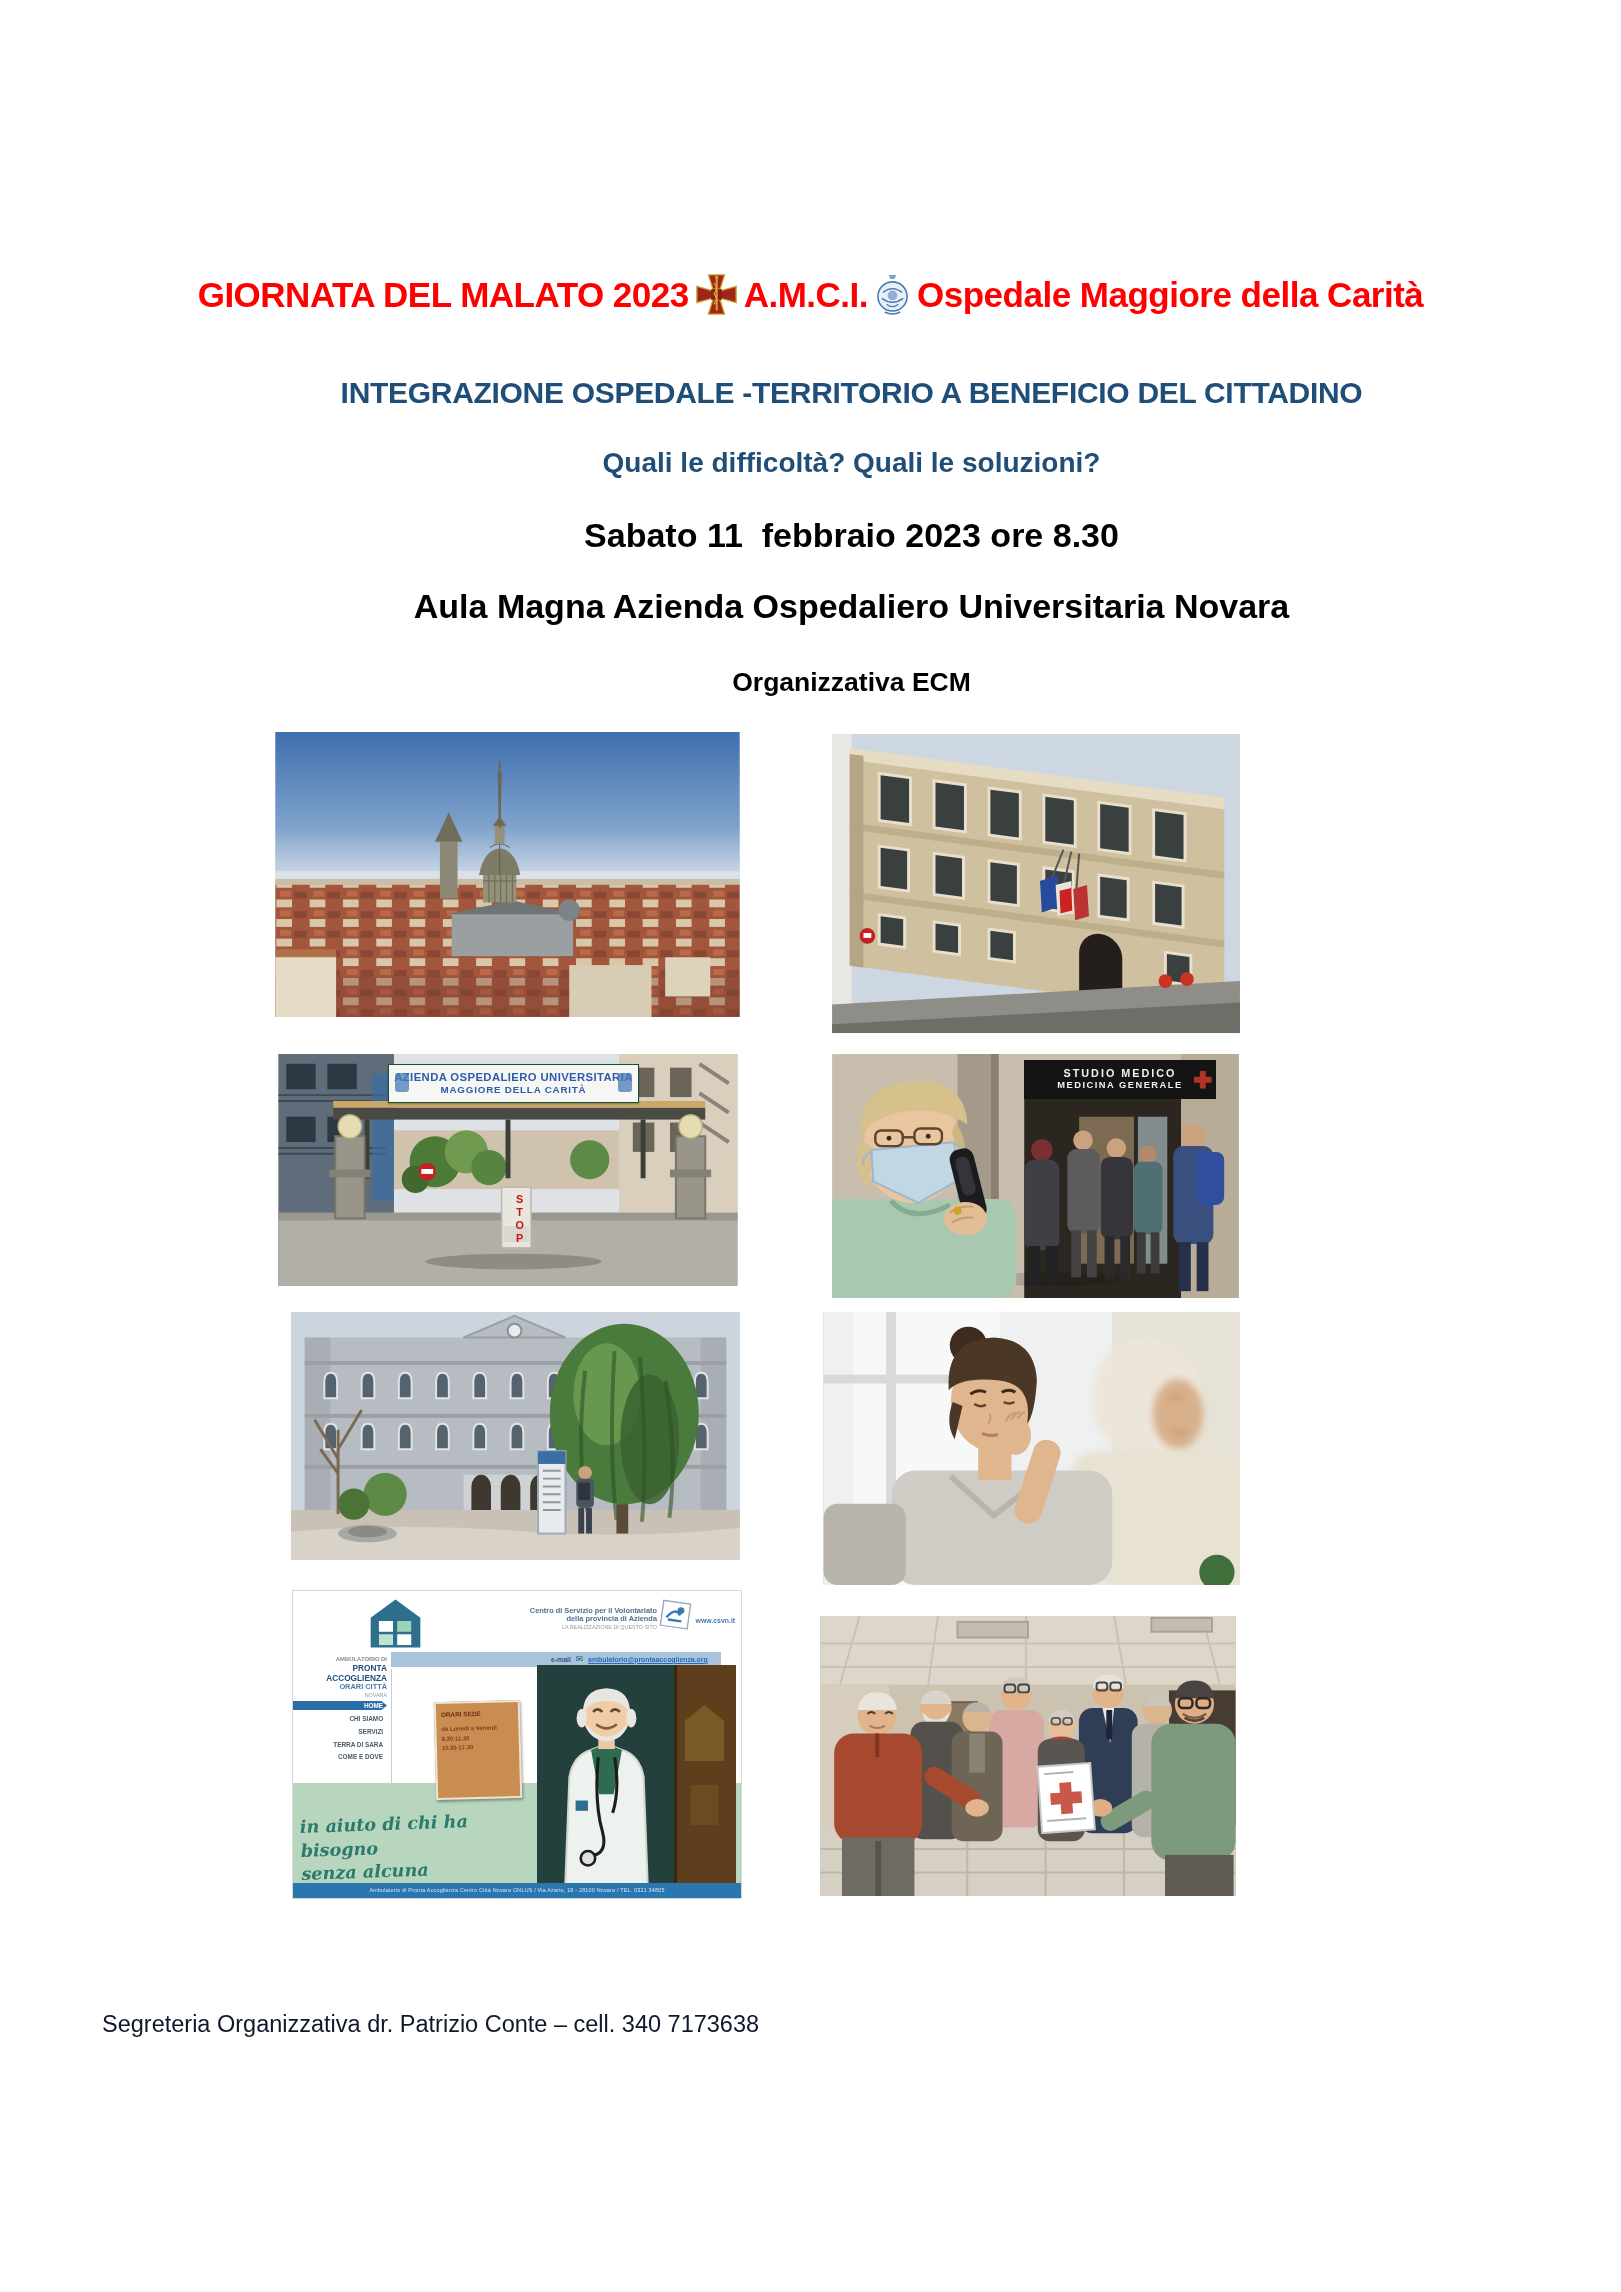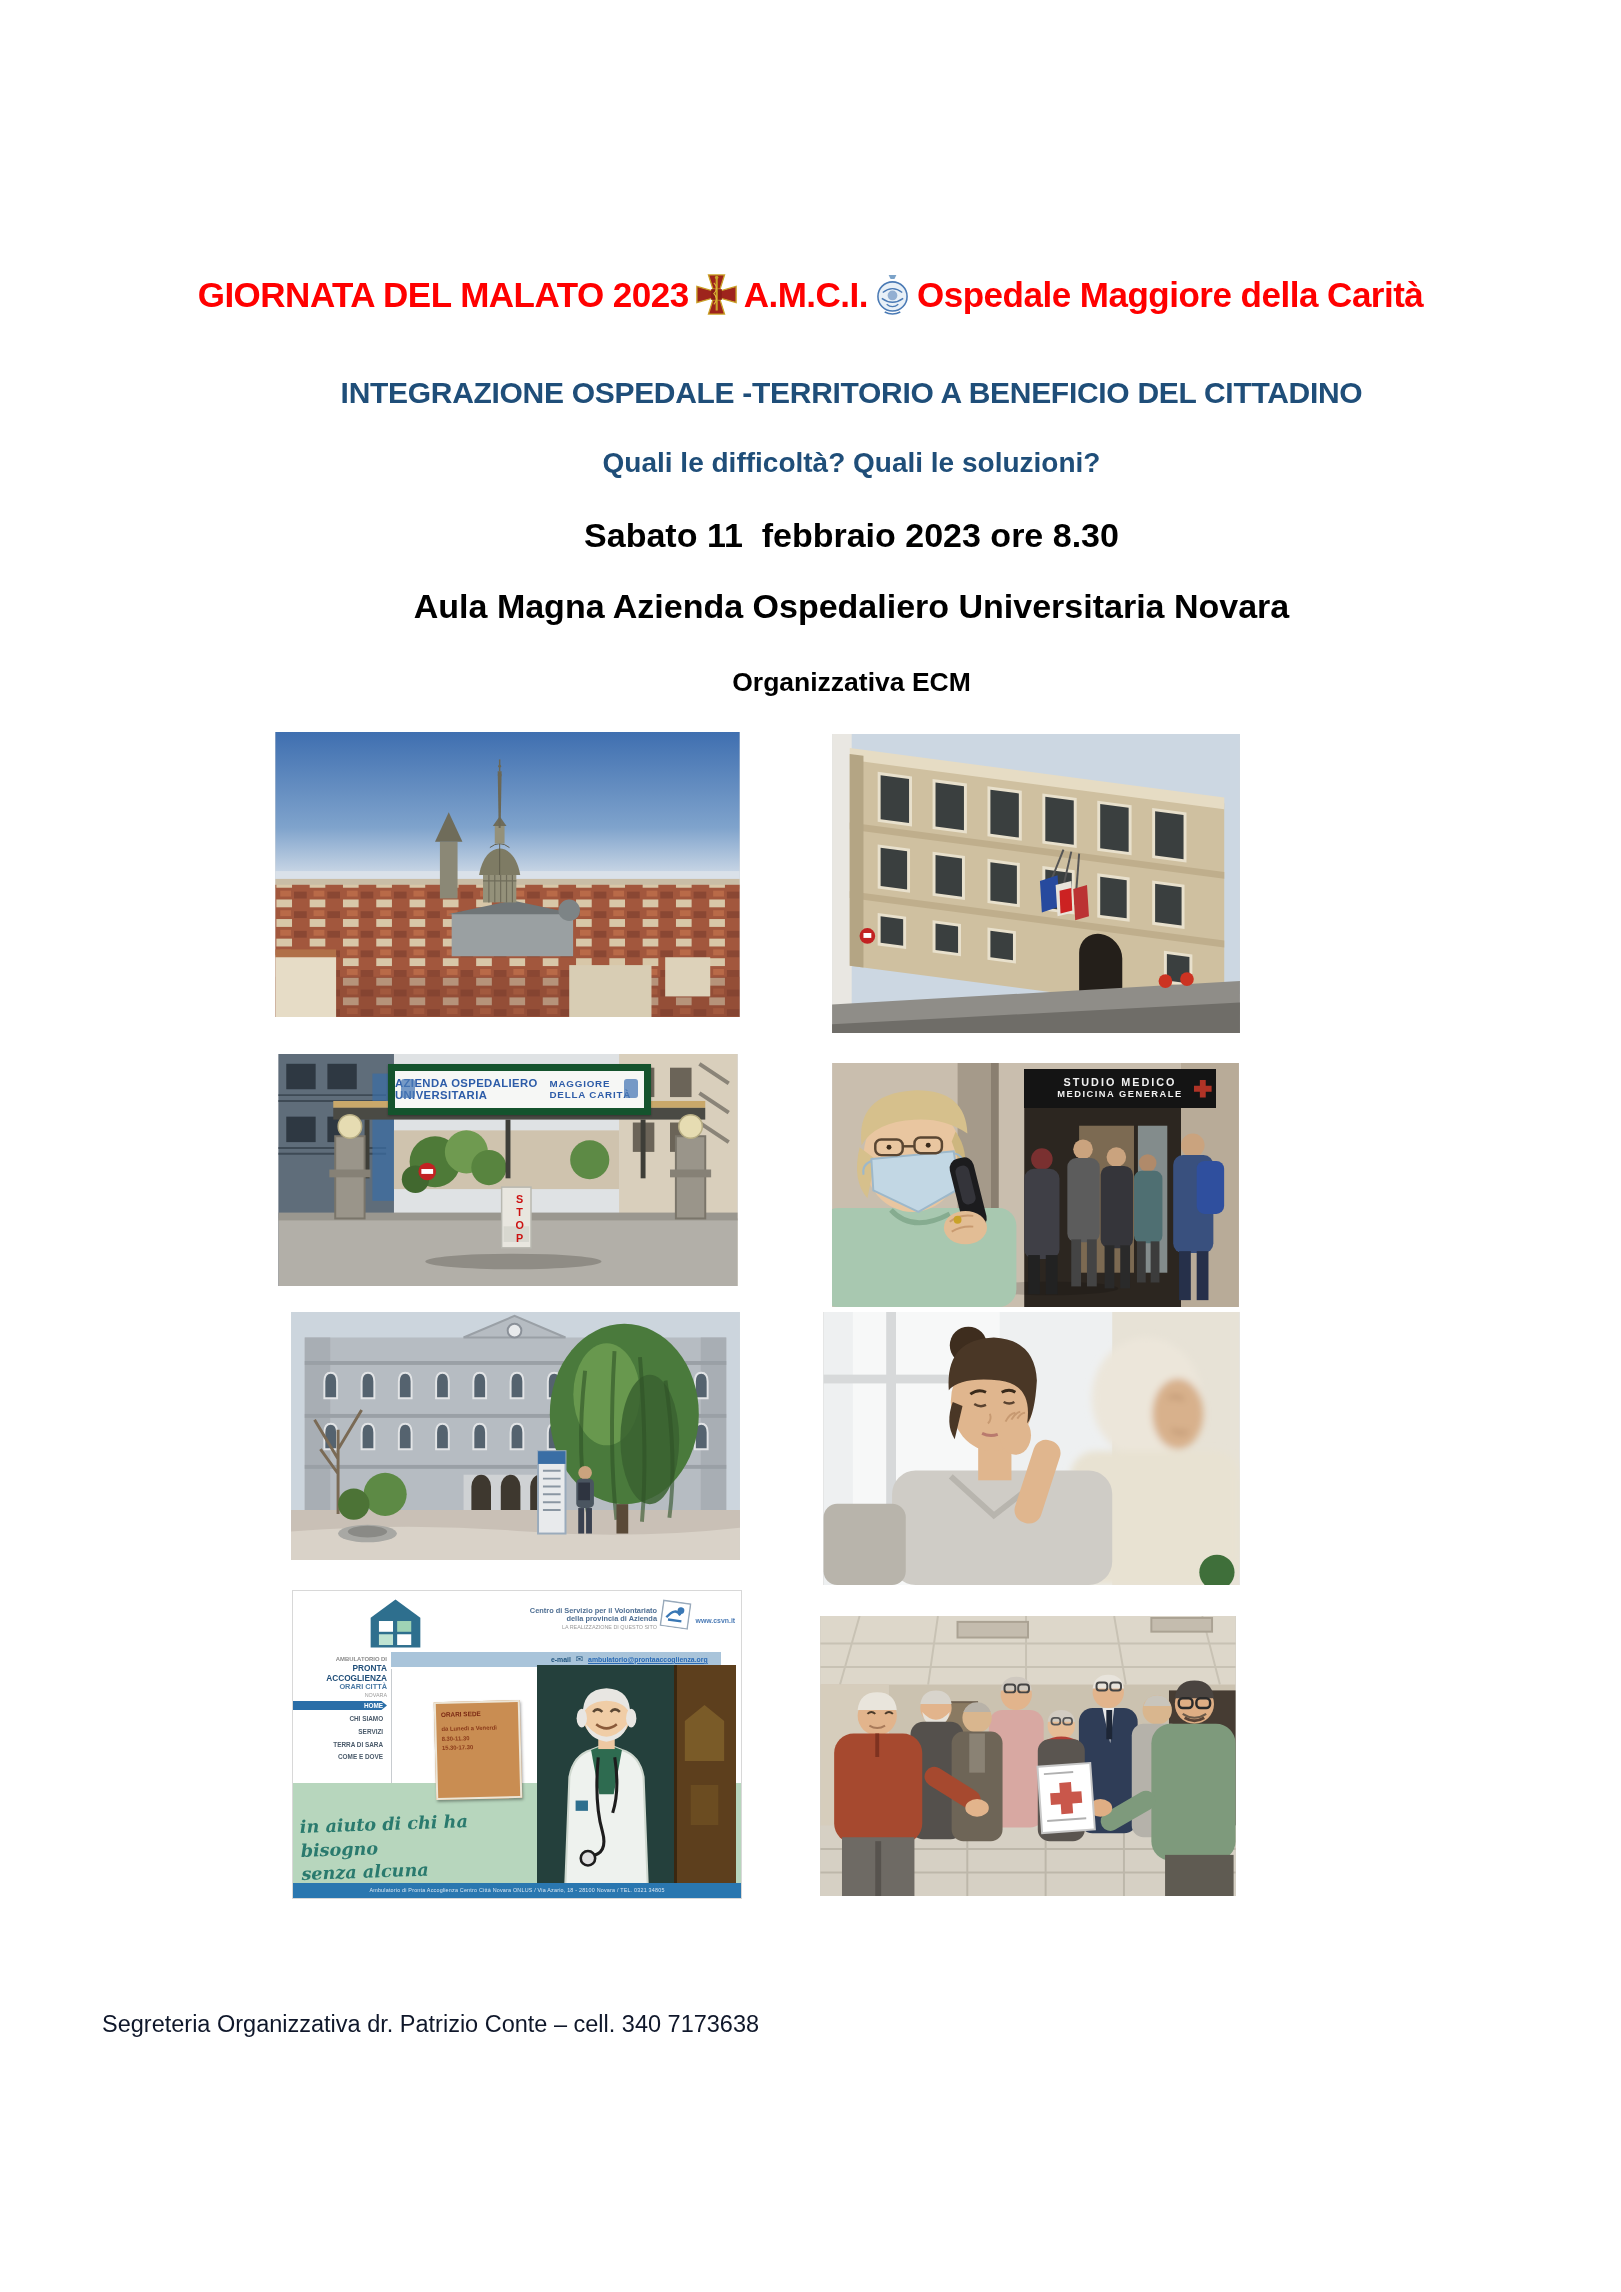--- a/index.html
+++ b/index.html
@@ -11,21 +11,21 @@
   .sub1{top:376px;font-size:30px;color:#1f4e79;letter-spacing:-0.3px;}
   .sub2{top:447px;font-size:28px;color:#1f4e79;}
   .dateline{top:516px;font-size:34px;color:#000;}
   .venueline{top:587px;font-size:34px;color:#000;}
   .ecmline{top:667px;font-size:26.5px;color:#000;}
   .secretariat{position:absolute;left:102px;top:2011px;font-size:23.5px;color:#0f172a;}
   .ph{position:absolute;overflow:hidden;background:#ddd;}
   .ph svg{display:block;}
   
   .sign3{position:absolute;left:110px;top:9.8px;width:249px;height:37px;background:#f6f7f5;
-         border:7px solid #14532d;display:flex;justify-content:center;
+         border:1px solid #14532d;display:flex;flex-direction:column;justify-content:center;
          align-items:center;box-shadow:0 1px 2px rgba(0,0,0,.3);}
   .sign3 .l1{font-size:11.3px;font-weight:bold;color:#2d5ca8;letter-spacing:0.4px;line-height:12.7px;}
   .sign3 .l2{font-size:9.8px;font-weight:bold;color:#2d5ca8;letter-spacing:0.8px;line-height:11.8px;}
   .crest-sm{position:absolute;top:7.8px;width:13.7px;height:19.6px;background:#4a7ab5;border-radius:2.9px;opacity:.75;}
   .stop-v{position:absolute;left:229px;top:139px;width:17.6px;height:51px;color:#cc1111;font-weight:bold;
           font-size:10.8px;line-height:11.8px;text-align:center;writing-mode:vertical-rl;text-orientation:upright;
           letter-spacing:1px;}
   
   .sign4{position:absolute;left:192px;top:5.9px;width:192px;height:39px;background:#141414;color:#f2f2f2;
          display:flex;flex-direction:column;justify-content:center;align-items:center;}
@@ -246,21 +246,21 @@
     </svg>
     <div class="sign3">
       <span class="crest-sm" style="left:5.9px;"></span>
       <span class="crest-sm" style="right:5.9px;"></span>
       <div class="l1">AZIENDA OSPEDALIERO UNIVERSITARIA</div>
       <div class="l2">MAGGIORE DELLA CARITÀ</div>
     </div>
     <div class="stop-v">STOP</div>
   </div>
 
-  <div class="ph" style="left:832px;top:1054px;width:407px;height:244px;margin-top:9px;">
+  <div class="ph" style="left:832px;top:1054px;width:407px;height:244px;">
     <svg width="407" height="244" viewBox="0 0 415 249">
       <rect width="415" height="249" fill="#c9beae"></rect>
       <rect x="128" y="0" width="34" height="249" fill="#a59a8a"></rect>
       <rect x="162" y="0" width="8" height="249" fill="#8a7f70"></rect>
       <rect x="196" y="44" width="160" height="205" fill="#2c2620"></rect>
       <rect x="252" y="64" width="56" height="150" fill="#7c6a52"></rect>
       <rect x="312" y="64" width="30" height="150" fill="#9aa6a8" opacity=".8"></rect>
       <rect x="356" y="0" width="59" height="249" fill="#b8ab98"></rect>
       <g>
         <ellipse cx="222" cy="230" rx="70" ry="7" fill="#000" opacity=".15"></ellipse>

